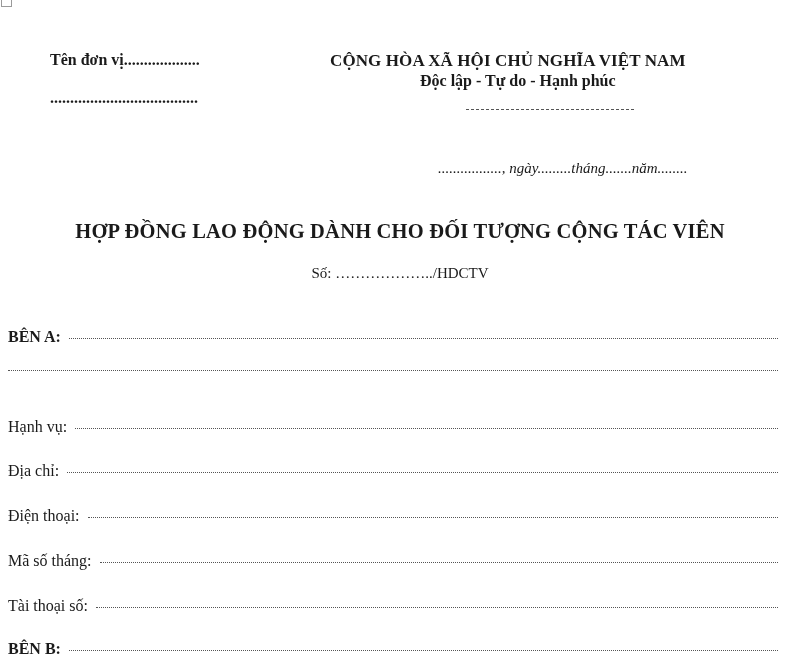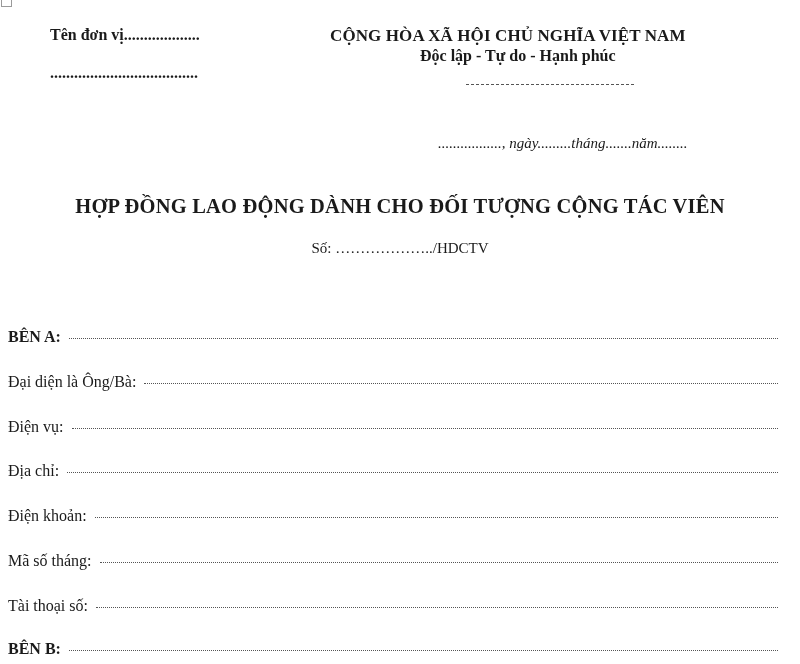--- a/index.html
+++ b/index.html
@@ -4,21 +4,21 @@
 <style>
   html, body { margin: 0; padding: 0; }
   body {
     width: 800px; height: 664px; background: #ffffff; position: relative; overflow: hidden;
     font-family: "Liberation Serif", "DejaVu Serif", serif; color: #1a1a1a;
   }
   .corner-box {
     position: absolute; left: 1px; top: 0px; width: 9px; height: 6px;
     border: 1px solid #9a9a9a; border-top: none; background: #fff;
   }
-  .abs { position: absolute; white-space: nowrap; }
+  .abs { position: absolute; white-space: nowrap; margin-top: 25px; }
   .org-name { left: 50px; top: 26px; font-size: 16px; font-weight: bold; }
   .org-dots { left: 50px; top: 64px; font-size: 16px; font-weight: bold; letter-spacing: 0px; }
   .country { left: 330px; top: 26px; font-size: 17px; font-weight: bold; letter-spacing: 0.1px; text-align: right; }
   .motto { left: 420px; top: 47px; font-size: 16px; font-weight: bold; }
   .motto-line { left: 466px; top: 84px; width: 168px; border-top: 1px dashed #555; height: 0; }
   .date { left: 438px; top: 135px; font-size: 15px; font-style: italic; }
   .title { left: 0; width: 800px; text-align: center; top: 195px; font-size: 20.5px; font-weight: bold; letter-spacing: 0.2px; }
   .contract-no { left: 0; width: 800px; text-align: center; top: 240px; font-size: 15px; }
   .row { position: absolute; left: 8px; width: 770px; display: flex; align-items: baseline; font-size: 16px; }
   .row .lbl { white-space: nowrap; padding-right: 8px; text-align: right; }
@@ -40,33 +40,32 @@
 <div class="abs date">................., ngày.........tháng.......năm........</div>
 
 <div class="abs title">HỢP ĐỒNG LAO ĐỘNG DÀNH CHO ĐỐI TƯỢNG CỘNG TÁC VIÊN</div>
 <div class="abs contract-no">Số: ………………../HDCTV</div>
 
 <div class="row" style="top:328px">
   <span class="lbl bold">BÊN A:</span>
   <span class="fill"></span>
 </div>
 <div class="row" style="top:373px">
-  <span class="lbl">Đại diện là Ông/Bà:</span>
   <span class="fill"></span>
 </div>
 <div class="row" style="top:418px">
-  <span class="lbl">Điện vụ:</span>
+  <span class="lbl">Hạnh vụ:</span>
   <span class="fill"></span>
 </div>
 <div class="row" style="top:462px">
   <span class="lbl">Địa chỉ:</span>
   <span class="fill"></span>
 </div>
 <div class="row" style="top:507px">
-  <span class="lbl">Điện khoản:</span>
+  <span class="lbl">Điện thoại:</span>
   <span class="fill"></span>
 </div>
 <div class="row" style="top:552px">
   <span class="lbl">Mã số tháng:</span>
   <span class="fill"></span>
 </div>
 <div class="row" style="top:597px">
   <span class="lbl">Tài thoại số:</span>
   <span class="fill"></span>
 </div>

